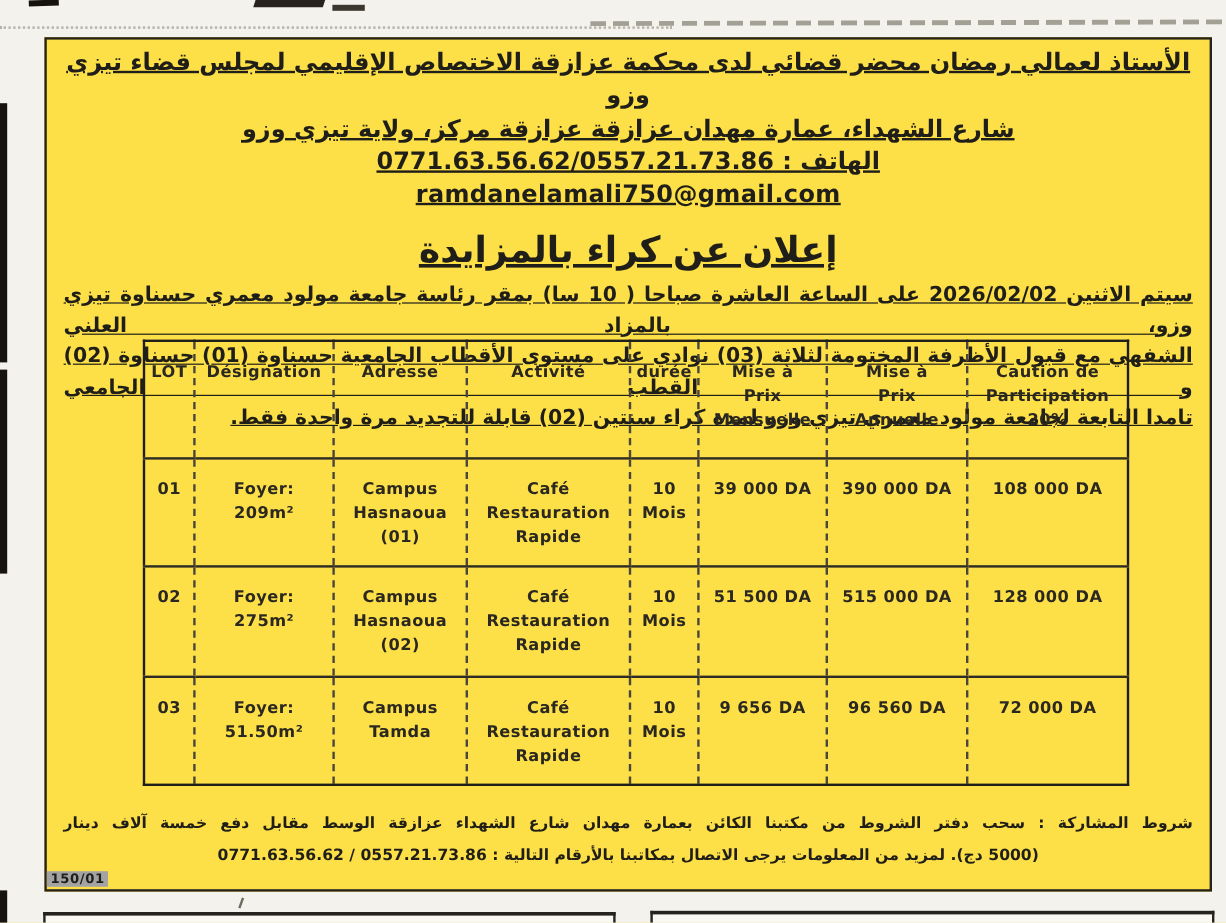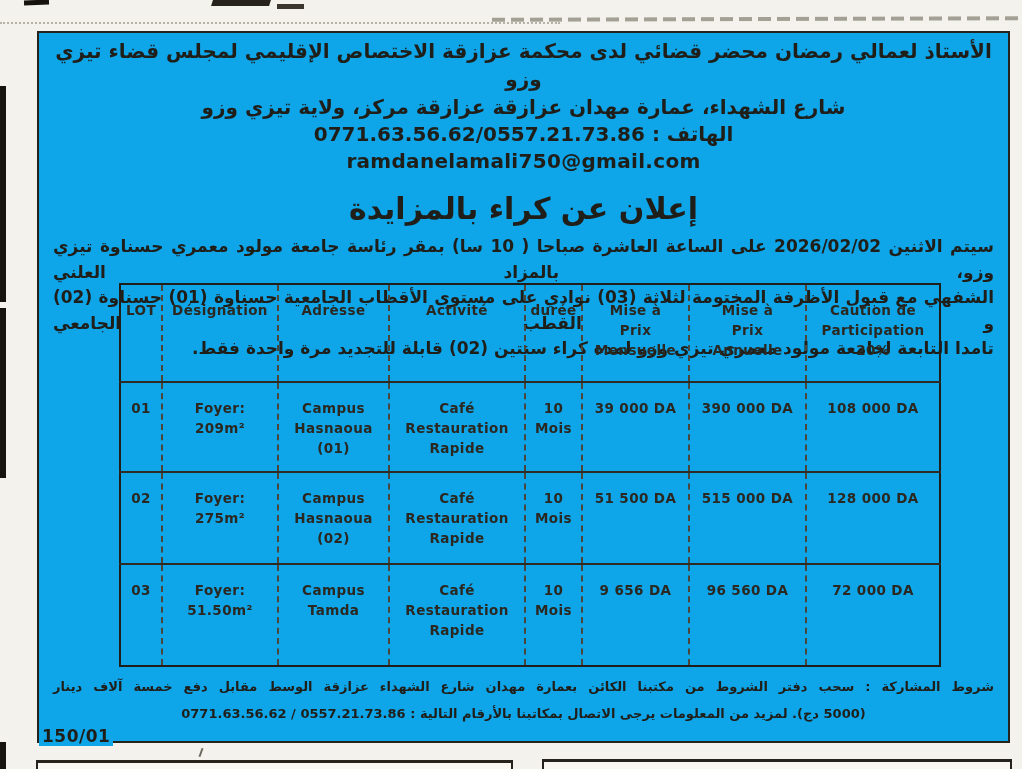--- a/index.html
+++ b/index.html
@@ -21,21 +21,21 @@
   .art-tc-smudge1{position:absolute;left:212px;top:0;width:58px;height:6px;background:#27231c;transform:skewX(-18deg);}
   .art-tc-smudge2{position:absolute;left:277px;top:4px;width:27px;height:5px;background:#3c372e;}
   .art-leftbar1{position:absolute;left:0;top:86px;width:6px;height:216px;background:#17140f;}
   .art-leftbar2{position:absolute;left:0;top:308px;width:6px;height:170px;background:#17140f;}
   .art-leftbar3{position:absolute;left:0;top:742px;width:6px;height:27px;background:#17140f;}
   .art-rightblob{position:absolute;left:1003px;top:391px;width:7px;height:20px;background:#12100c;}
   .art-slash{position:absolute;left:200px;top:748px;width:2px;height:9px;background:#6e6a5f;transform:rotate(20deg);}
 
   
   .frame{position:absolute;left:37px;top:31px;width:973px;height:712px;
-    box-sizing:border-box;border:2px solid #26231d;background:#0ea5e9;}
+    box-sizing:border-box;border:2px solid #26231d;background:#fde047;text-decoration:underline;}
 
   .hdr{margin-top:4px;text-align:center;font-weight:bold;}
   .hline{font-size:20px;line-height:28px;}
   .hphone{font-size:20px;line-height:27px;}
   .hemail{font-size:20px;line-height:26px;letter-spacing:.3px;}
 
   .title{margin-top:14px;text-align:center;font-size:30px;line-height:42px;font-weight:bold;}
 
   .intro{margin:4px 14px 0;font-size:17px;font-weight:bold;line-height:25.5px;}
   .jline{text-align:justify;text-align-last:justify;}
@@ -49,30 +49,30 @@
     border-left:2px dashed #4b463c;
     border-bottom:2.5px solid #2e2b24;
     font-weight:bold;font-size:13.5px;letter-spacing:.4px;color:#2b2821;
     text-align:center;vertical-align:top;padding:15px 2px 0;
     white-space:pre-line;line-height:20px;
   }
   .lots th:first-child,.lots td:first-child{border-left:none;}
   .lots thead tr{height:98px;}
   .lots tr.r1{height:90px;}
   .lots tr.r2{height:92px;}
-  .lots tr.r3{height:102px;}
+  .lots tr.r3{height:90px;}
   .lots tbody tr:last-child td{border-bottom:none;}
 
   
   .conds{position:absolute;left:4px;right:4px;top:640px;
     font-size:13px;font-weight:bold;line-height:27px;padding:0 10px;}
   .cline{text-align:center;}
 
-  .stamp{position:absolute;left:39px;top:726px;font-size:17px;font-weight:bold;
-    letter-spacing:.5px;background:#0ea5e9;padding:0 3px;z-index:5;}
+  .stamp{position:absolute;left:39px;top:726px;font-size:11px;font-weight:bold;
+    letter-spacing:.5px;background:#a3a3a3;padding:0 3px;z-index:5;}
 
   .nextbox{position:absolute;box-sizing:border-box;background:#f8f7f2;
     border:2px solid #26231d;border-top-width:3px;border-bottom:none;}
   .nextbox.a{left:36px;top:760px;width:477px;height:9px;}
   .nextbox.b{left:542px;top:759px;width:470px;height:10px;}
 </style>
 </head>
 <body>
 
 <div class="page">

